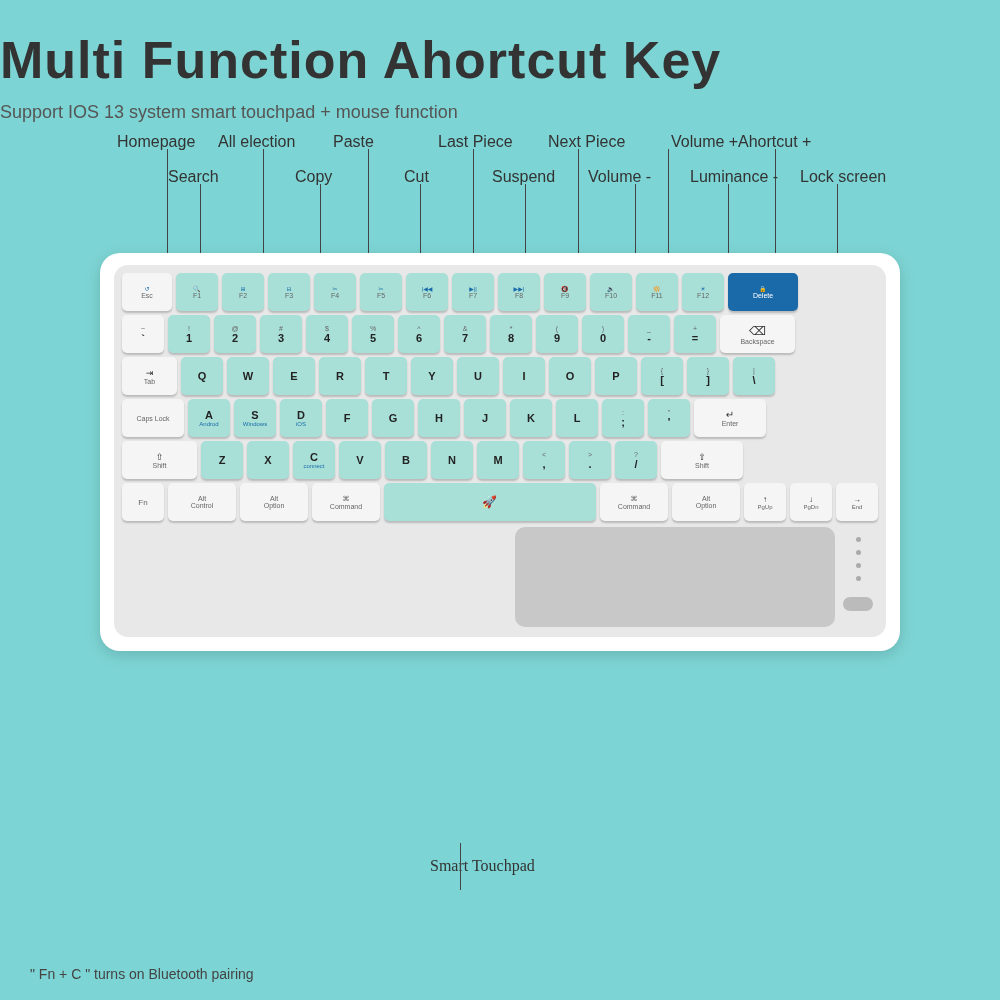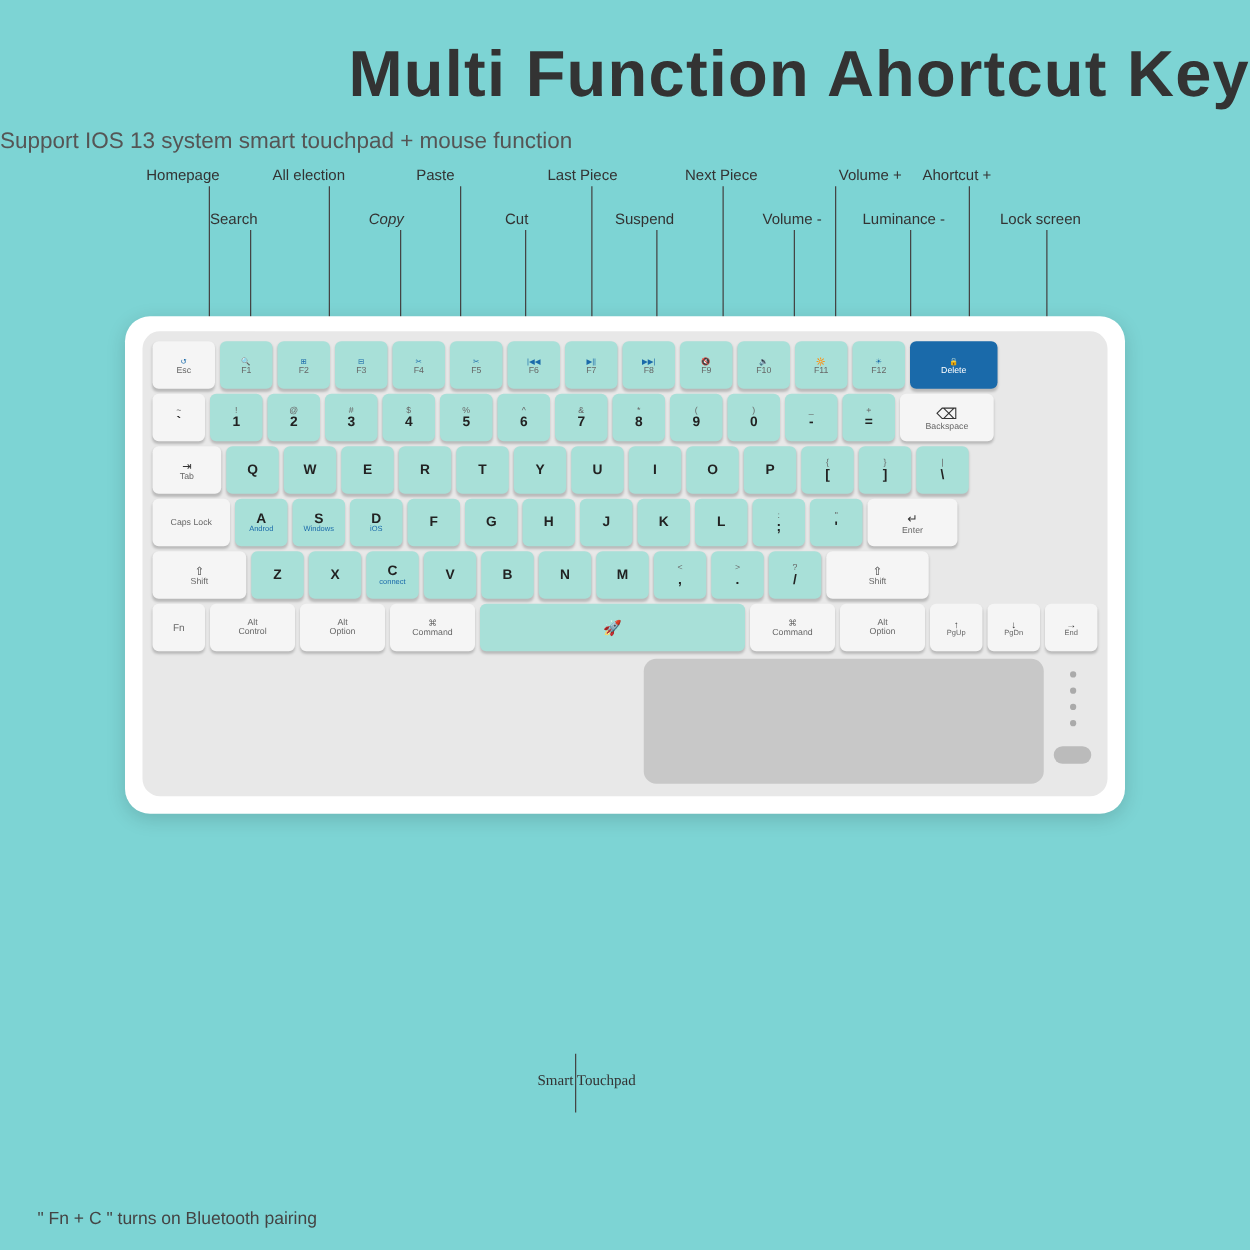--- a/index.html
+++ b/index.html
@@ -5,21 +5,21 @@
     * { margin: 0; padding: 0; box-sizing: border-box; }
     body {
       width: 1000px;
       height: 1000px;
       background-color: #7dd4d4;
       font-family: Arial, sans-serif;
       overflow: hidden;
       position: relative;
     }
     .main-title {
-      text-align: right;
+      text-align: left;
       font-size: 52px;
       font-weight: 900;
       color: #333;
       padding-top: 30px;
       letter-spacing: 1px;
     }
     .subtitle {
       text-align: left;
       font-size: 18px;
       color: #555;
@@ -133,21 +133,21 @@
     }
     .power-btn {
       width: 30px;
       height: 14px;
       background: #bbb;
       border-radius: 7px;
       margin-top: 8px;
     }
     .ann-label {
       position: absolute;
-      font-size: 12px;
+      font-size: 16px;
       color: #333;
       white-space: nowrap;
     }
     
     .ann-line-v {
       position: absolute;
       width: 1px;
       background: #444;
     }
     .footer-note {
@@ -183,30 +183,30 @@
 
   <div class="ann-label" style="top:0px; left:635px;margin-left:36px;">Volume +</div>
   <div class="ann-line-v" style="top:16px; left:668px; height:110px;"></div>
 
   <div class="ann-label" style="top:0px; left:738px;">Ahortcut +</div>
   <div class="ann-line-v" style="top:16px; left:775px; height:110px;"></div>
 
   <div class="ann-label" style="top:35px; left:168px;">Search</div>
   <div class="ann-line-v" style="top:51px; left:200px; height:75px;"></div>
 
-  <div class="ann-label" style="top:35px; left:295px;font-style:italic;">Copy</div>
+  <div class="ann-label" style="top:35px; left:295px;">Copy</div>
   <div class="ann-line-v" style="top:51px; left:320px; height:75px;"></div>
 
   <div class="ann-label" style="top:35px; left:404px;">Cut</div>
   <div class="ann-line-v" style="top:51px; left:420px; height:75px;"></div>
 
   <div class="ann-label" style="top:35px; left:492px;">Suspend</div>
   <div class="ann-line-v" style="top:51px; left:525px; height:75px;"></div>
 
-  <div class="ann-label" style="top:35px; left:610px;">Volume -</div>
+  <div class="ann-label" style="top:35px; left:588px;">Volume -</div>
   <div class="ann-line-v" style="top:51px; left:635px; height:75px;"></div>
 
   <div class="ann-label" style="top:35px; left:690px;">Luminance -</div>
   <div class="ann-line-v" style="top:51px; left:728px; height:75px;"></div>
 
   <div class="ann-label" style="top:35px; left:800px;">Lock screen</div>
   <div class="ann-line-v" style="top:51px; left:837px; height:75px;"></div>
 
   <div class="keyboard-wrap" style="top:120px;">
     <div class="keyboard-inner">

